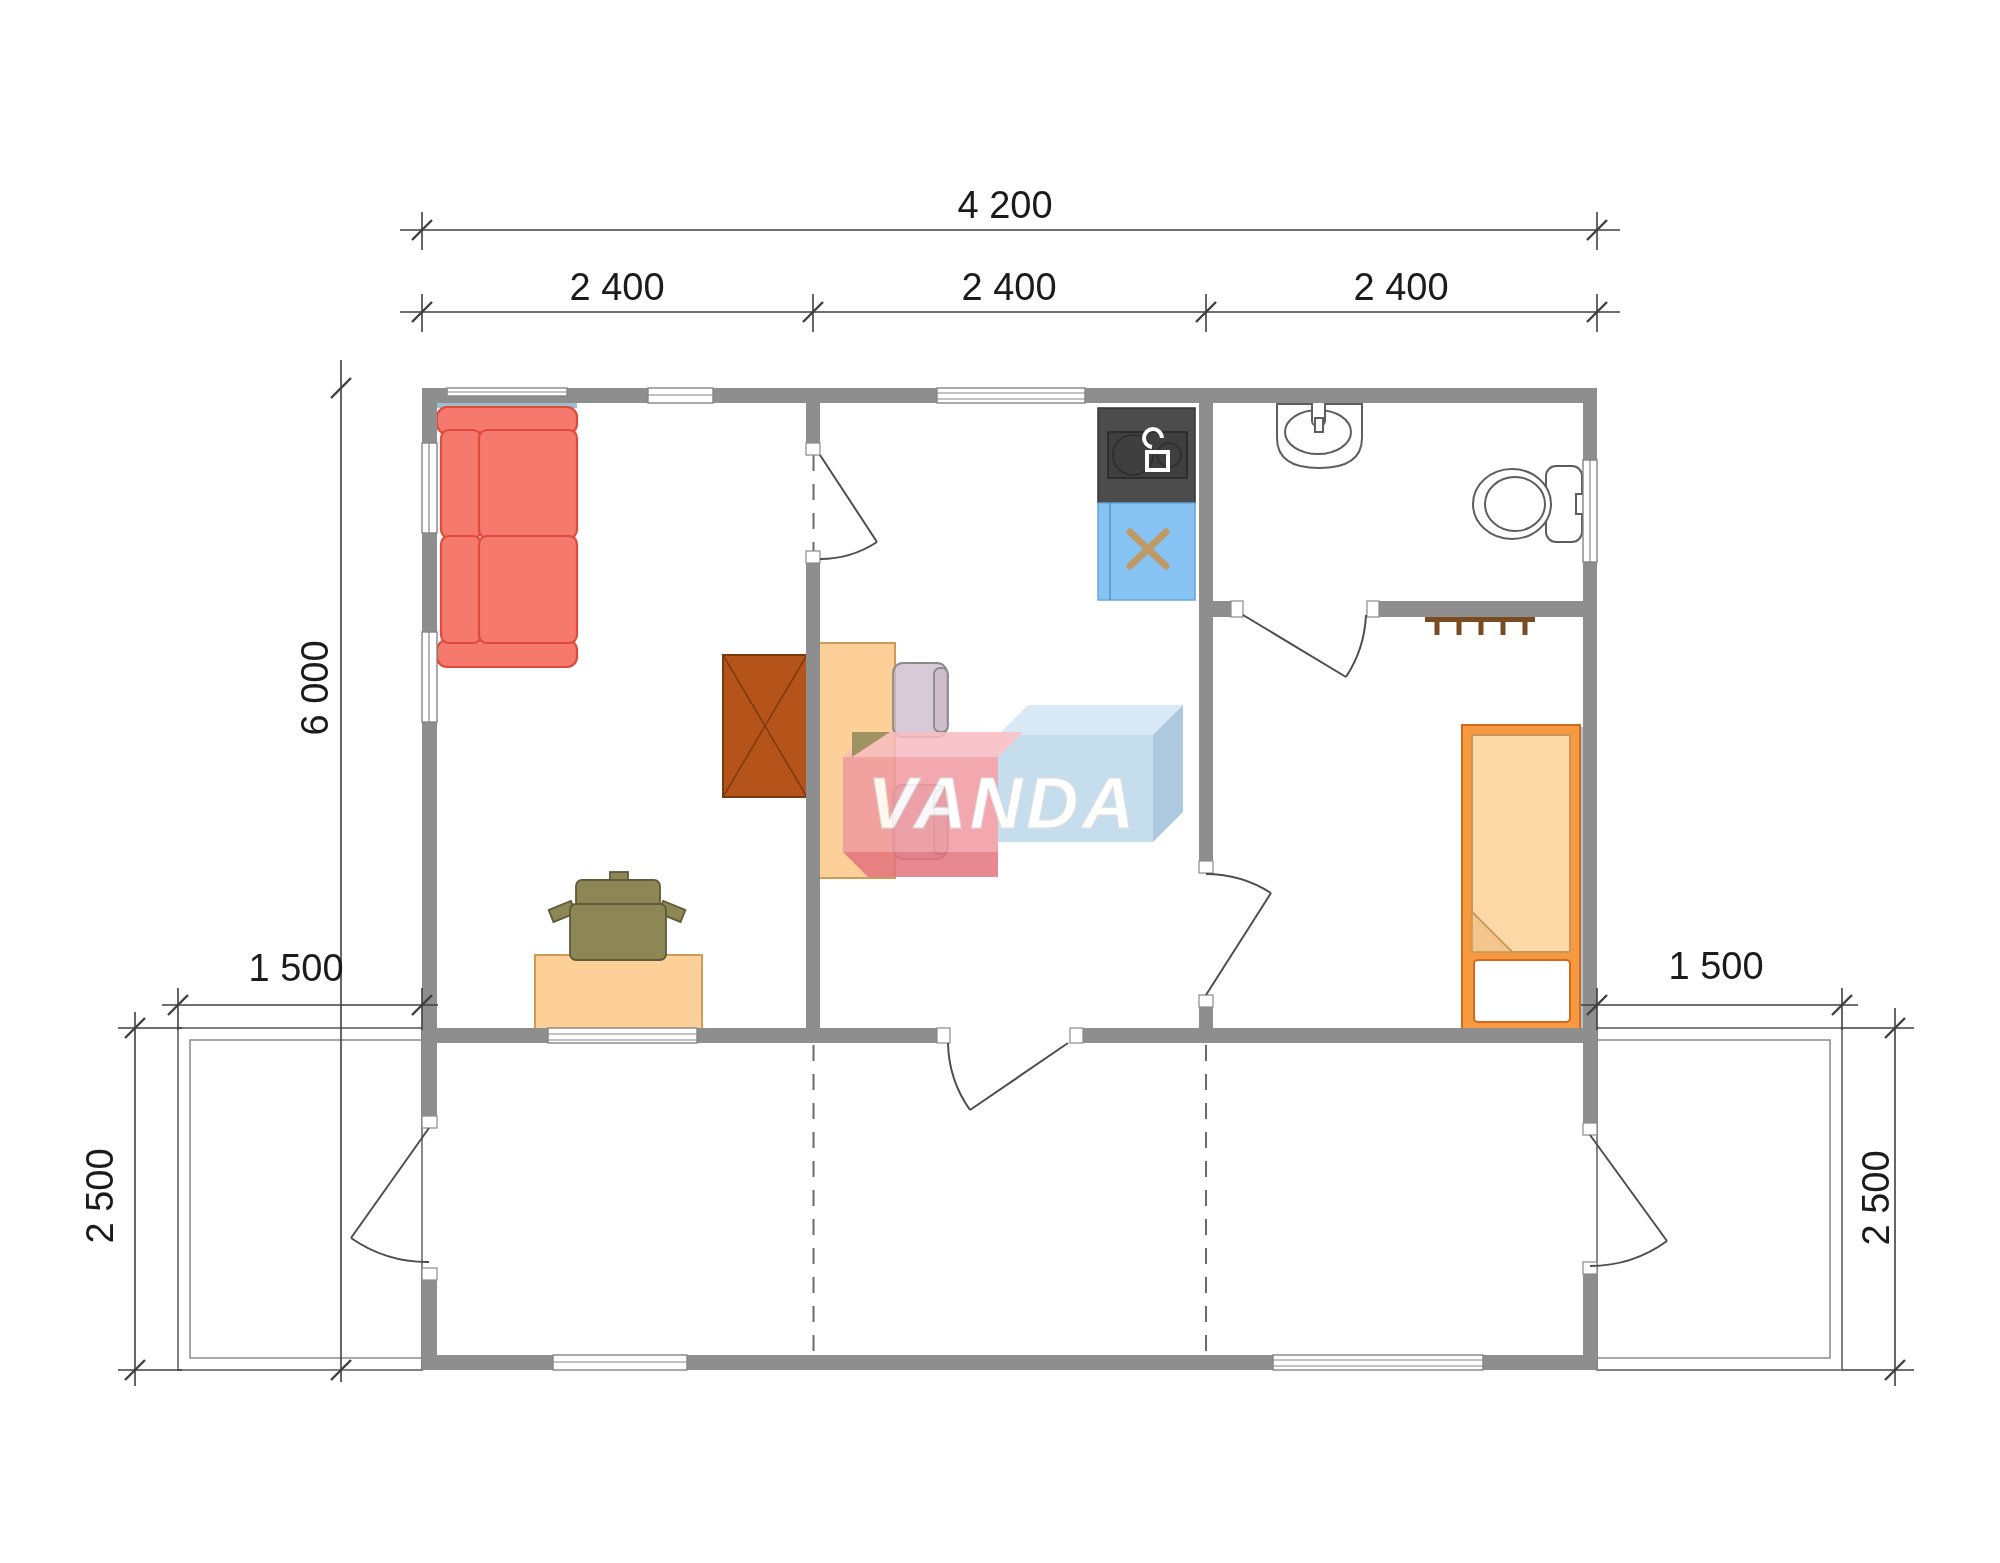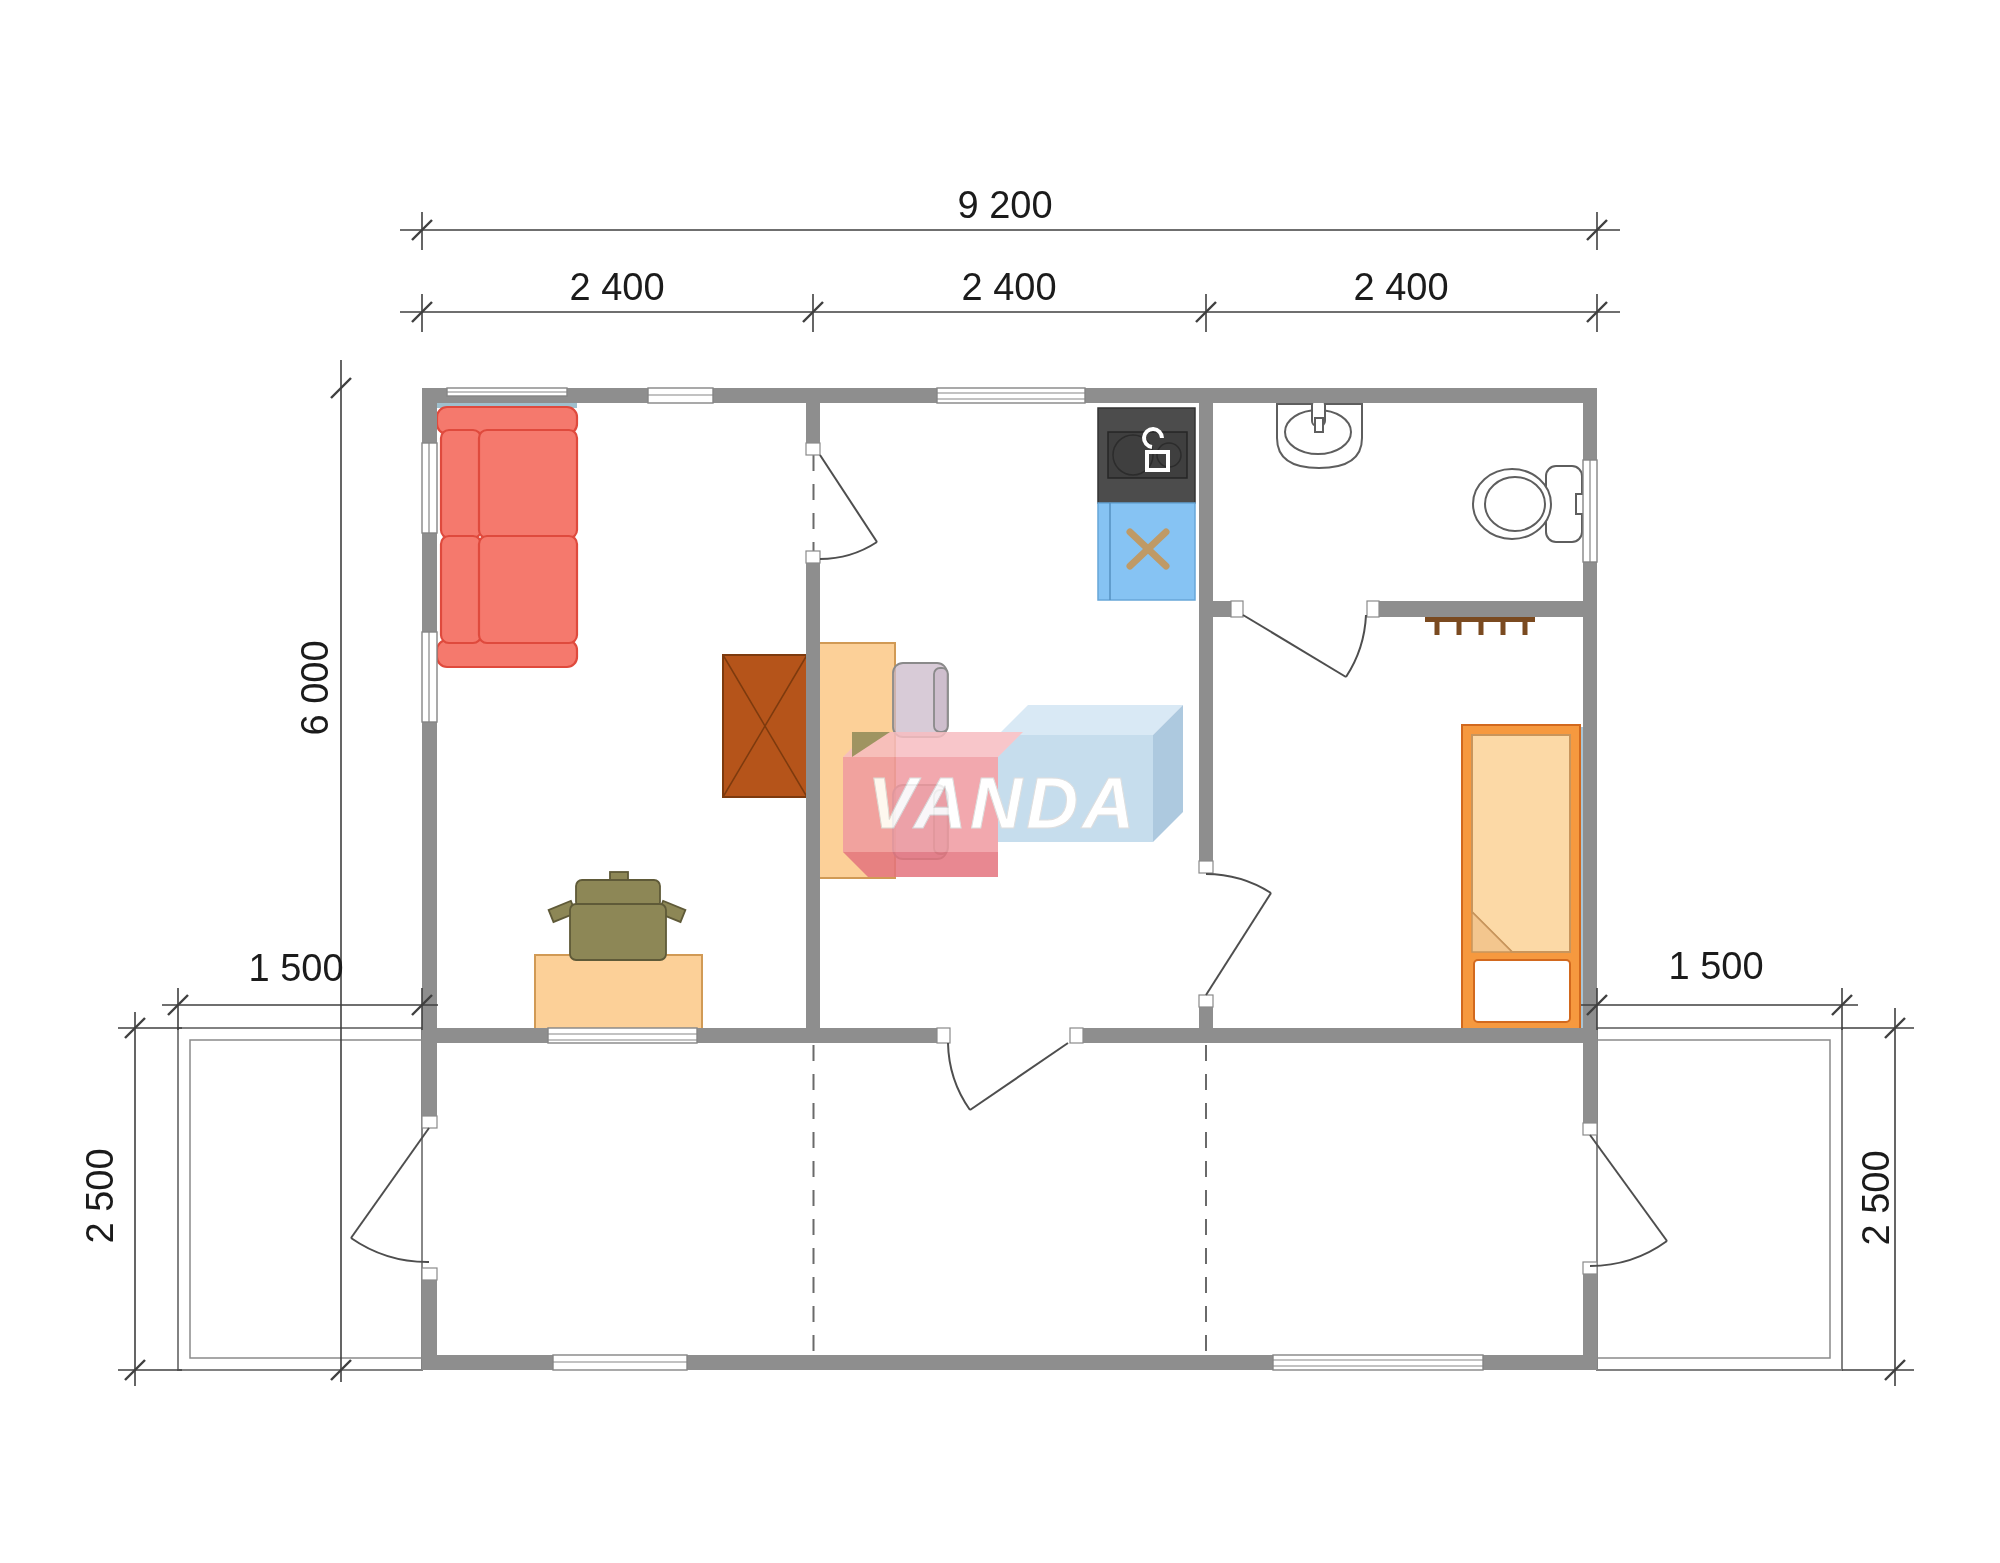--- a/index.html
+++ b/index.html
@@ -302,21 +302,21 @@
     <line class="tick" x1="125" y1="1380" x2="145" y2="1360"></line>
 
     <line class="dim" x1="1895" y1="1008" x2="1895" y2="1386"></line>
     <line class="dim" x1="1842" y1="1028" x2="1914" y2="1028"></line>
     <line class="dim" x1="1842" y1="1370" x2="1914" y2="1370"></line>
     <line class="tick" x1="1885" y1="1038" x2="1905" y2="1018"></line>
     <line class="tick" x1="1885" y1="1380" x2="1905" y2="1360"></line>
   </g>
 </svg>
 
-<div class="dim-label" style="left:1005px;top:205px;">9 200</div>
+<div class="dim-label" style="left:1005px;top:205px;">4 200</div>
 <div class="dim-label" style="left:617px;top:287px;">2 400</div>
 <div class="dim-label" style="left:1009px;top:287px;">2 400</div>
 <div class="dim-label" style="left:1401px;top:287px;">2 400</div>
 <div class="dim-label vert" style="left:315px;top:688px;">6 000</div>
 <div class="dim-label" style="left:296px;top:968px;">1 500</div>
 <div class="dim-label" style="left:1716px;top:966px;">1 500</div>
 <div class="dim-label vert" style="left:100px;top:1196px;">2 500</div>
 <div class="dim-label vert" style="left:1876px;top:1198px;">2 500</div>
 
 </div>

